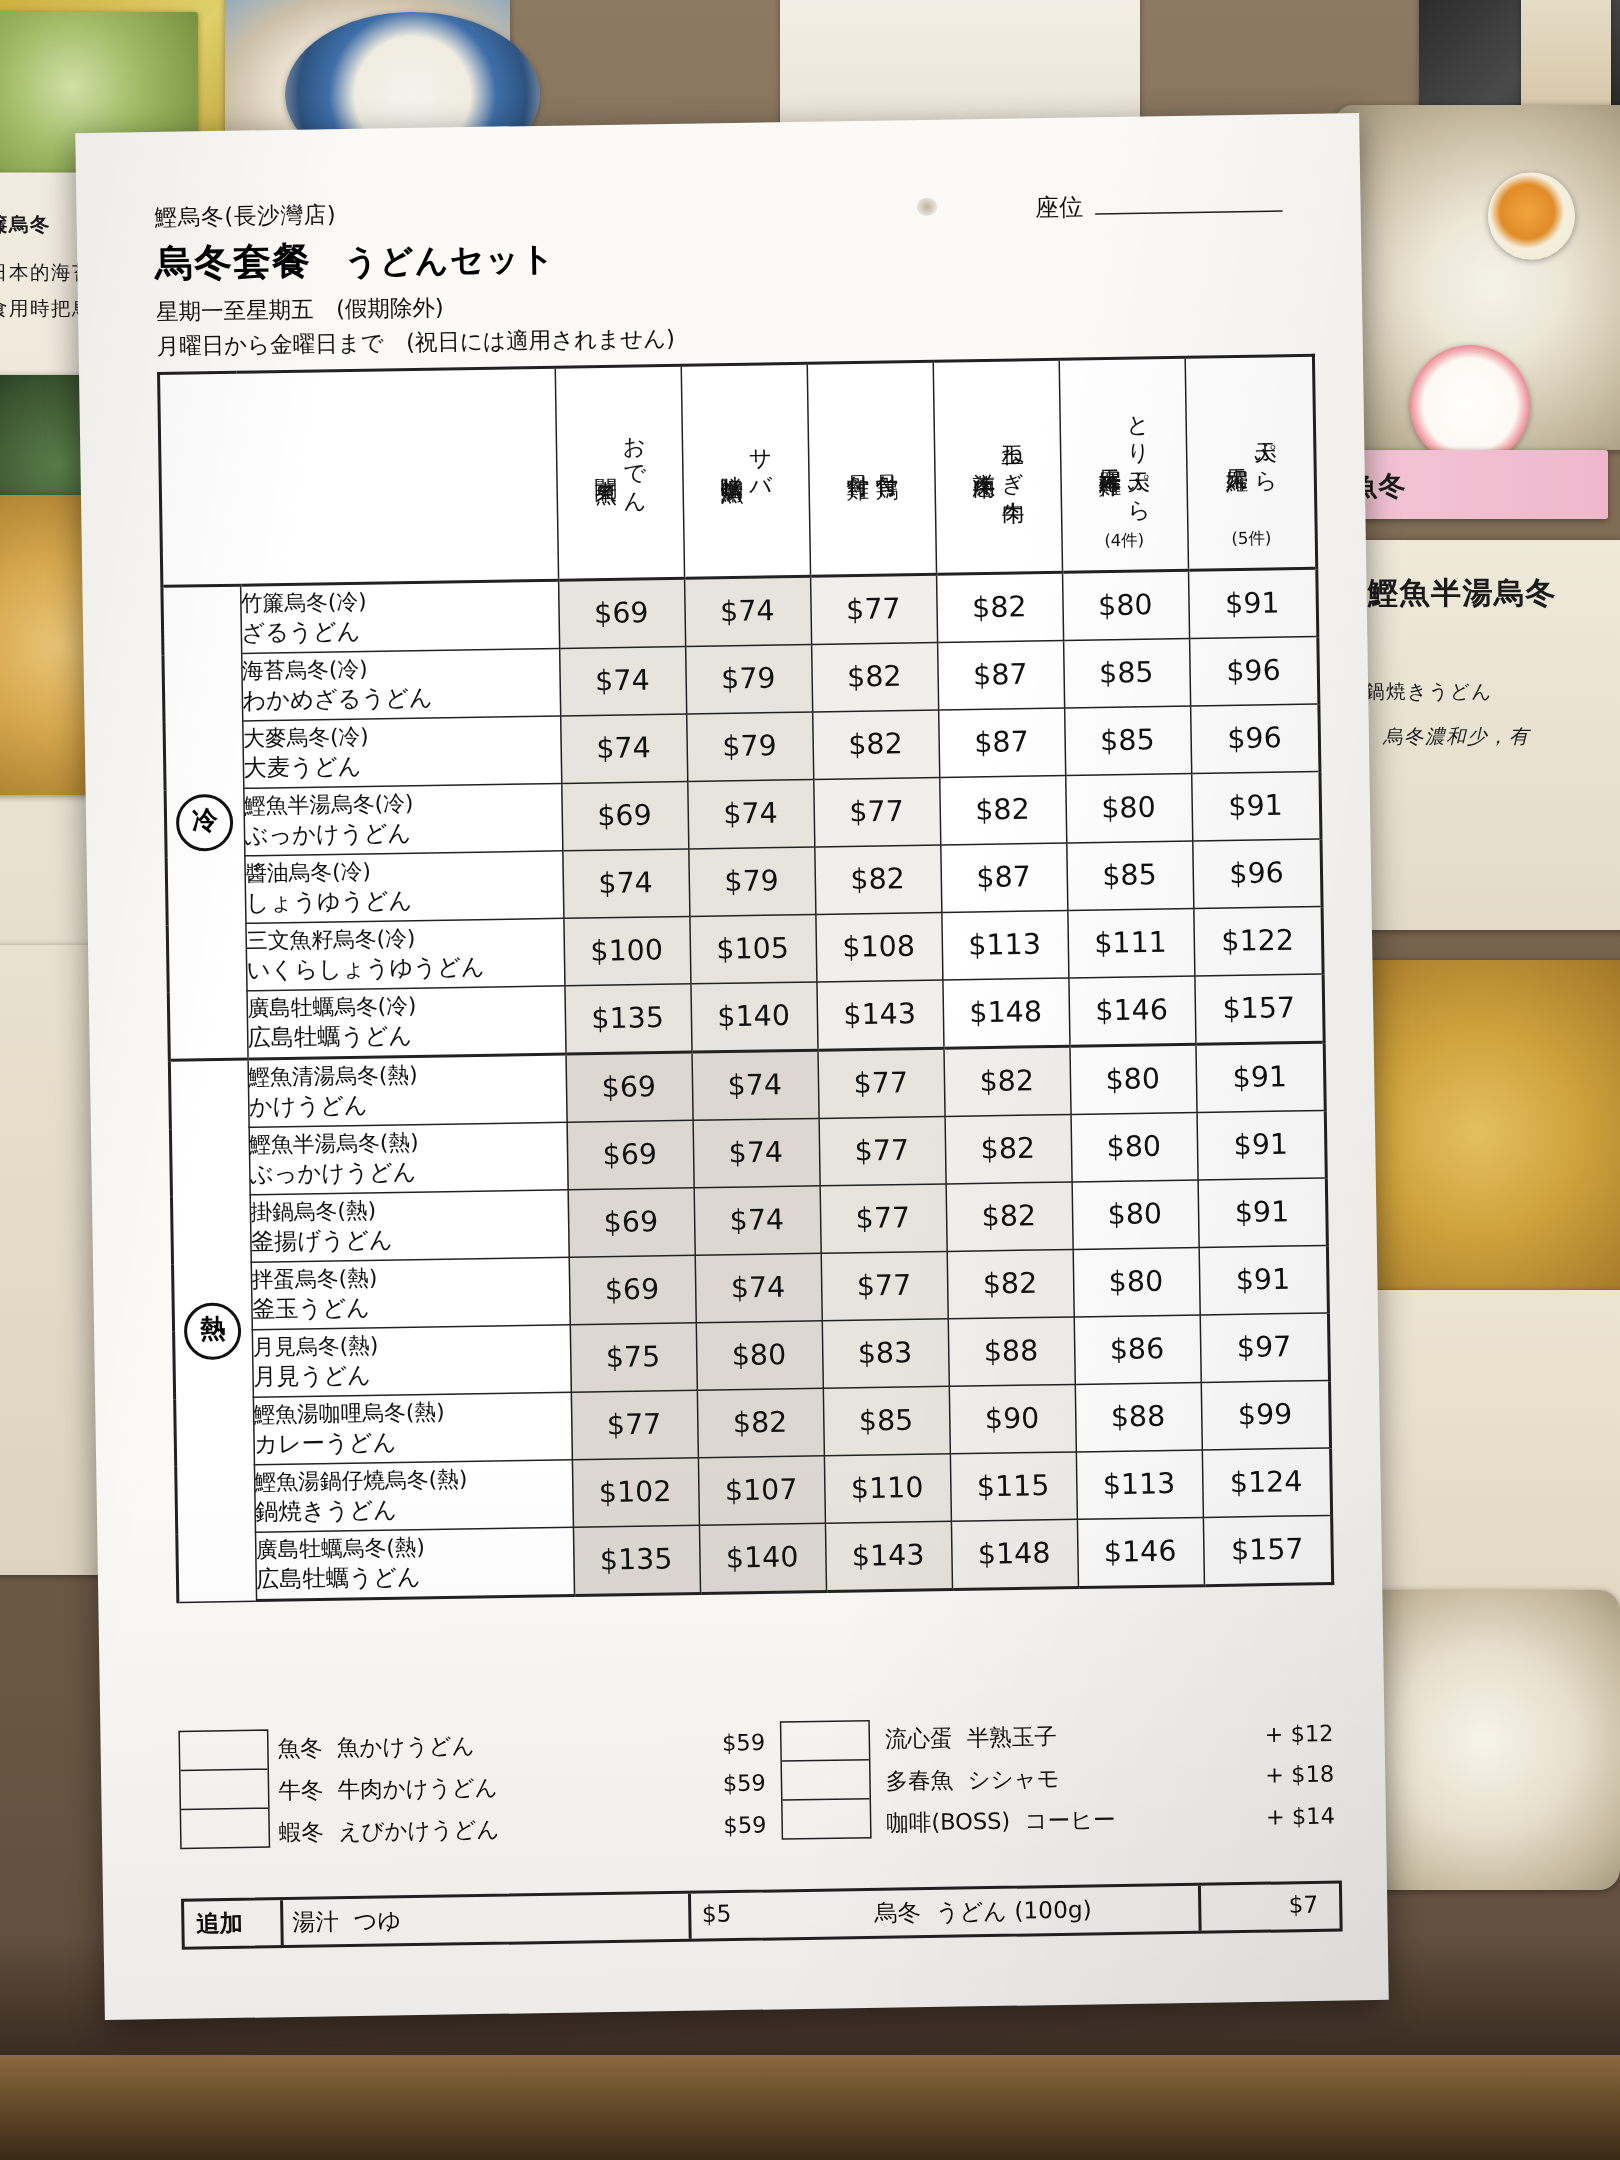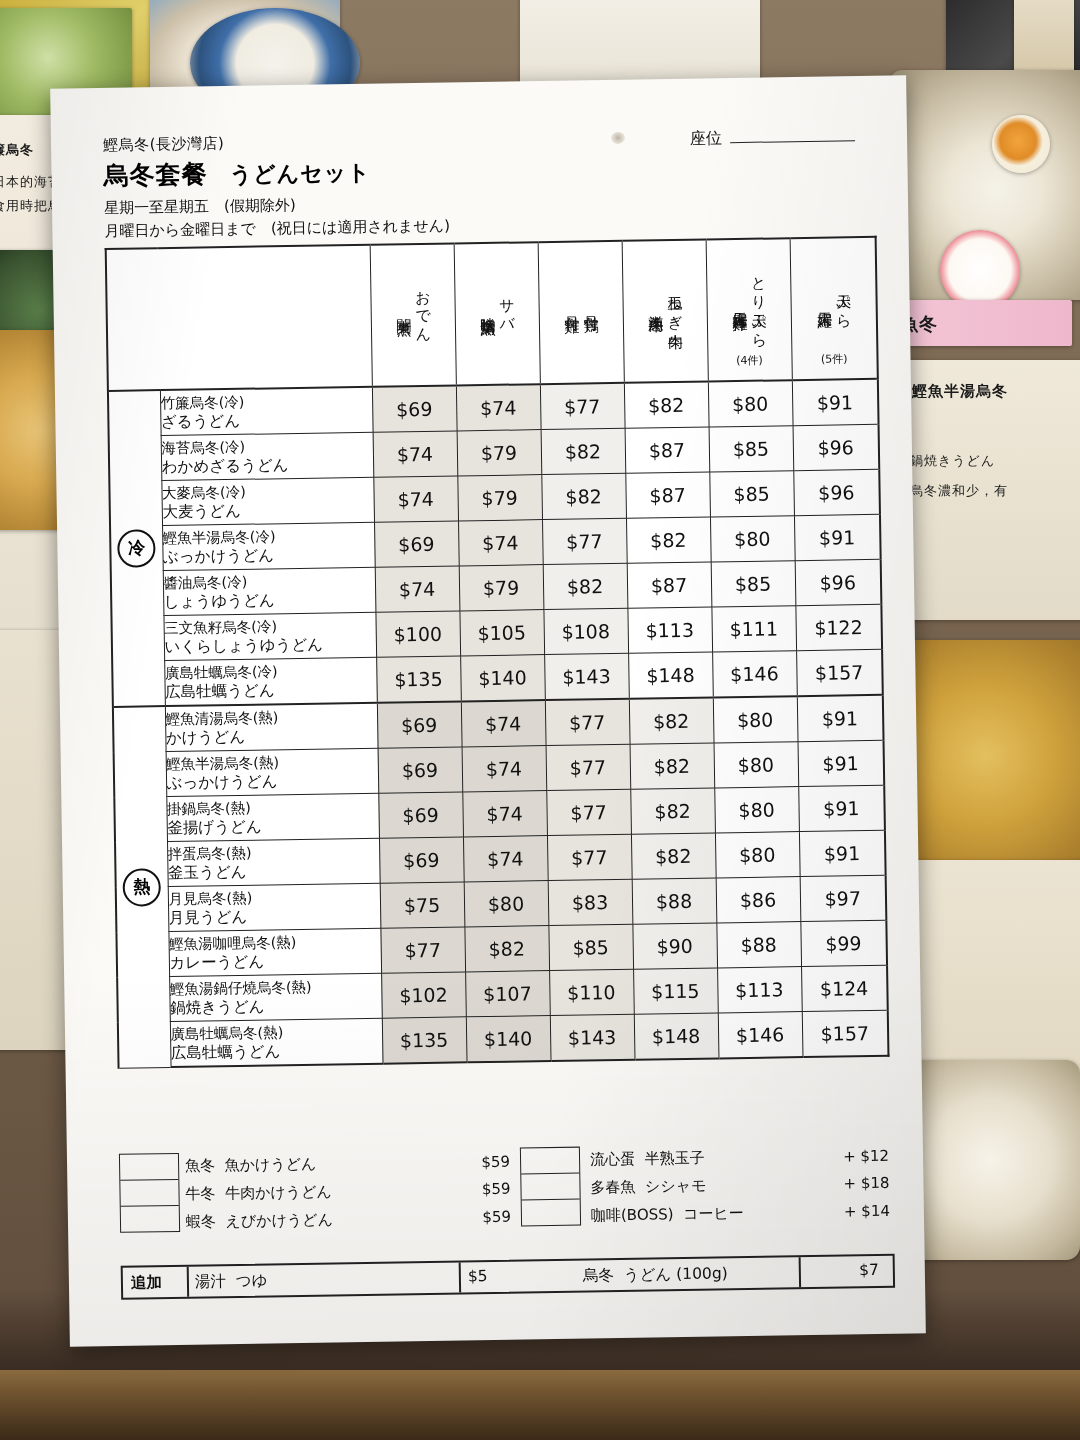--- a/index.html
+++ b/index.html
@@ -302,23 +302,23 @@
   <div class="photo p-ramen-top"></div>
   <div class="photo p-bowlright">
     
   </div>
   <div class="photo p-egg"></div>
   <div class="photo p-kamaboko"></div>
   <div class="photo p-pinkbanner">
     <span class="cap cjk" style="left:8px; top:12px; font-size:18px;">魚冬</span>
   </div>
   <div class="photo p-rightmid">
-    <span class="cap cjk" style="left:10px; top:22px; font-size:15px;text-align:center;">鰹魚半湯烏冬</span>
+    <span class="cap cjk" style="left:10px; top:22px; font-size:20px;text-align:center;">鰹魚半湯烏冬</span>
     <span class="cap cjk" style="left:8px; top:92px; font-weight:normal;">鍋焼きうどん</span>
-    <span class="cap cjk" style="left:8px; top:122px; font-weight:normal;">烏冬濃和少，有</span>
+    <span class="cap cjk" style="left:20px; top:122px; font-weight:normal;font-style:italic;">烏冬濃和少，有</span>
   </div>
   <div class="photo p-curry"></div>
   <div class="photo p-rightlow">
     
     
   </div>
   <div class="photo p-bowllow"></div>
 
   <div class="bg-strip p-bottomshadow"></div>
   <div class="bg-strip p-tabletop"></div>

